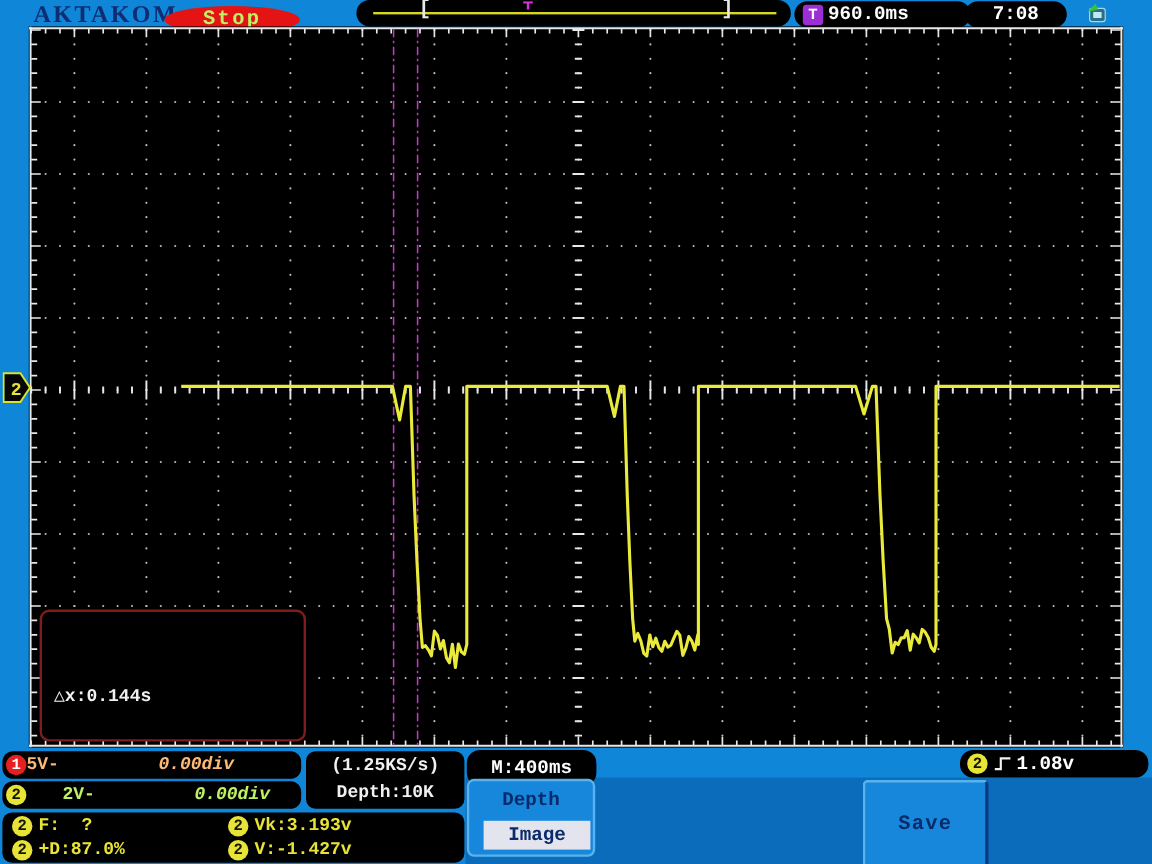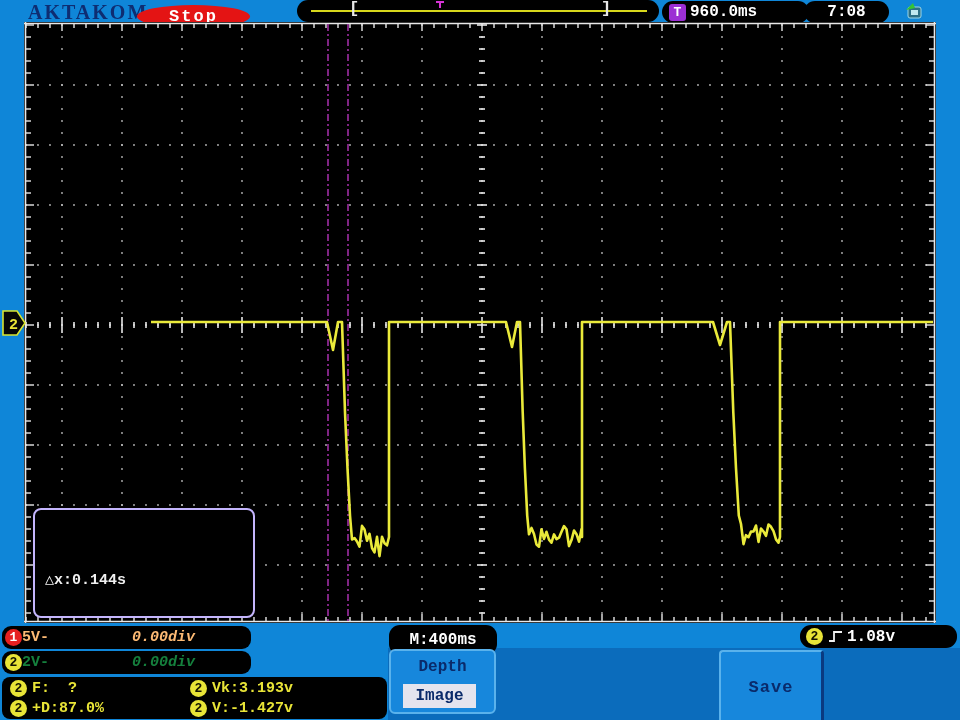--- a/index.html
+++ b/index.html
@@ -10,59 +10,59 @@
     font-weight:700;
   }
   .abs{position:absolute;}
   
   .brand{left:28px;top:1px;font-family:"Liberation Serif","DejaVu Serif",serif;
     font-size:20px;color:#0e2d72;letter-spacing:2px;}
   .pill{background:#000;border-radius:12px;color:#fff;font-size:16px;
     display:flex;align-items:center;}
   .stop-btn{left:137px;top:5px;width:113px;height:23px;background:#e41414;
     border-radius:50%/50%;display:flex;align-items:center;justify-content:center;
-    color:#ffffff;font-size:17px;letter-spacing:2px;}
+    color:#bef264;font-size:17px;letter-spacing:2px;}
   .mem-bar{left:297px;top:0px;width:362px;height:22px;border-radius:11px;background:#000;}
   .mem-line{position:absolute;left:14px;top:10px;height:2px;background:#d8d81c;}
   .mem-bracket{position:absolute;top:-1px;color:#e8e8e8;font-size:17px;font-weight:700;}
   .mem-trig{position:absolute;top:1px;}
   .time-pill{left:662px;top:1px;width:147px;height:22px;border-radius:11px;}
   .t-icon{width:17px;height:17px;margin:0 4px 0 7px;border-radius:3px;background:#9c2fd4;
     color:#fff;font-size:13px;display:flex;align-items:center;justify-content:center;}
   .clock-pill{left:804px;top:1px;width:85px;height:22px;border-radius:11px;justify-content:center;}
   .usb-icon{left:903px;top:1px;}
   
   .wavebox{left:24px;top:22px;width:912px;height:601px;background:#000;}
   .ch2-marker{left:2px;top:310px;}
   .cursor-box{left:33px;top:508px;width:222px;height:110px;background:#000;
-    border:2px solid #c4b5fd;border-radius:8px;color:#f0f0f0;font-size:15px;
+    border:2px solid #7f1d1d;border-radius:8px;color:#f0f0f0;font-size:15px;
     padding:6px 0 0 10px;box-sizing:border-box;line-height:26px;white-space:pre;}
   
   .bottom-strip{left:388px;top:648px;width:572px;height:72px;background:#0b6cbc;}
   .chan-pill{left:2px;width:249px;height:23px;background:#000;border-radius:9px;
     display:flex;align-items:center;font-size:15px;}
   .badge{width:17px;height:17px;border-radius:50%;display:inline-flex;flex:none;
     align-items:center;justify-content:center;font-size:13px;font-weight:700;}
   .badge.b1{background:#e62020;color:#fff;}
   .badge.b2{background:#e8e437;color:#141400;}
-  .ch1-txt{color:#fdba74;} .ch2-txt{color:#15803d;}
+  .ch1-txt{color:#fdba74;} .ch2-txt{color:#bef264;margin-left:30px;}
   .chan-offset{position:absolute;left:130px;font-style:italic;}
   .acq-box{left:255px;top:626px;width:132px;height:48px;background:#000;border-radius:8px;
     color:#f0f0f0;font-size:15px;display:flex;flex-direction:column;
     align-items:center;justify-content:center;line-height:22px;}
   .m-pill{left:389px;top:625px;width:108px;height:30px;border-radius:11px;justify-content:center;}
   .trig-pill{left:800px;top:625px;width:157px;height:23px;border-radius:11px;}
   .meas-box{left:2px;top:677px;width:385px;height:42px;background:#000;border-radius:8px;}
   .meas-cell{position:absolute;display:flex;align-items:center;color:#e8e437;
     font-size:15px;white-space:pre;}
   .menu-panel{left:389px;top:649px;width:107px;height:65px;background:#1787dc;
     border:2px solid #5ab2ec;border-radius:6px;box-sizing:border-box;}
   .menu-title{position:absolute;left:0;top:7px;width:100%;text-align:center;
     color:#0a2a6a;font-size:16px;}
-  .menu-selected{position:absolute;left:12px;top:33px;width:73px;height:24px;
+  .menu-selected{position:absolute;left:12px;top:33px;width:89px;height:24px;
     background:#e4e4ee;color:#0a2a6a;font-size:16px;display:flex;
     align-items:center;justify-content:center;}
   .save-btn{left:719px;top:650px;width:105px;height:76px;background:#1787dc;
     border-top:2px solid #5ab2ec;border-left:2px solid #5ab2ec;
     border-right:3px solid #0a3a80;border-bottom:3px solid #0a3a80;
     border-radius:4px;box-sizing:border-box;display:flex;align-items:center;
     justify-content:center;color:#0a2a6a;font-size:17px;letter-spacing:1px;}
 </style>
 </head>
 <body>
@@ -1939,20 +1939,24 @@
     <span class="ch1-txt">5V-</span>
     <span class="chan-offset ch1-txt">0.00div</span>
   </div>
 
   <div class="abs chan-pill" style="top:651px;">
     <span class="badge b2" style="margin-left:3px;">2</span>
     <span class="ch2-txt">2V-</span>
     <span class="chan-offset ch2-txt">0.00div</span>
   </div>
 
+  <div class="abs acq-box">
+    <div>(1.25KS/s)</div>
+    <div>Depth:10K</div>
+  </div>
 
   <div class="abs pill m-pill">
     <span>M:400ms</span>
   </div>
 
   <div class="abs pill trig-pill">
     <span class="badge b2" style="margin-left:6px;">2</span>
     <svg width="18" height="15" style="margin:0 2px 0 4px;">
       <path d="M2 12 H7 V3 H15" stroke="#f0f0f0" stroke-width="1.8" fill="none"></path>
     </svg>

